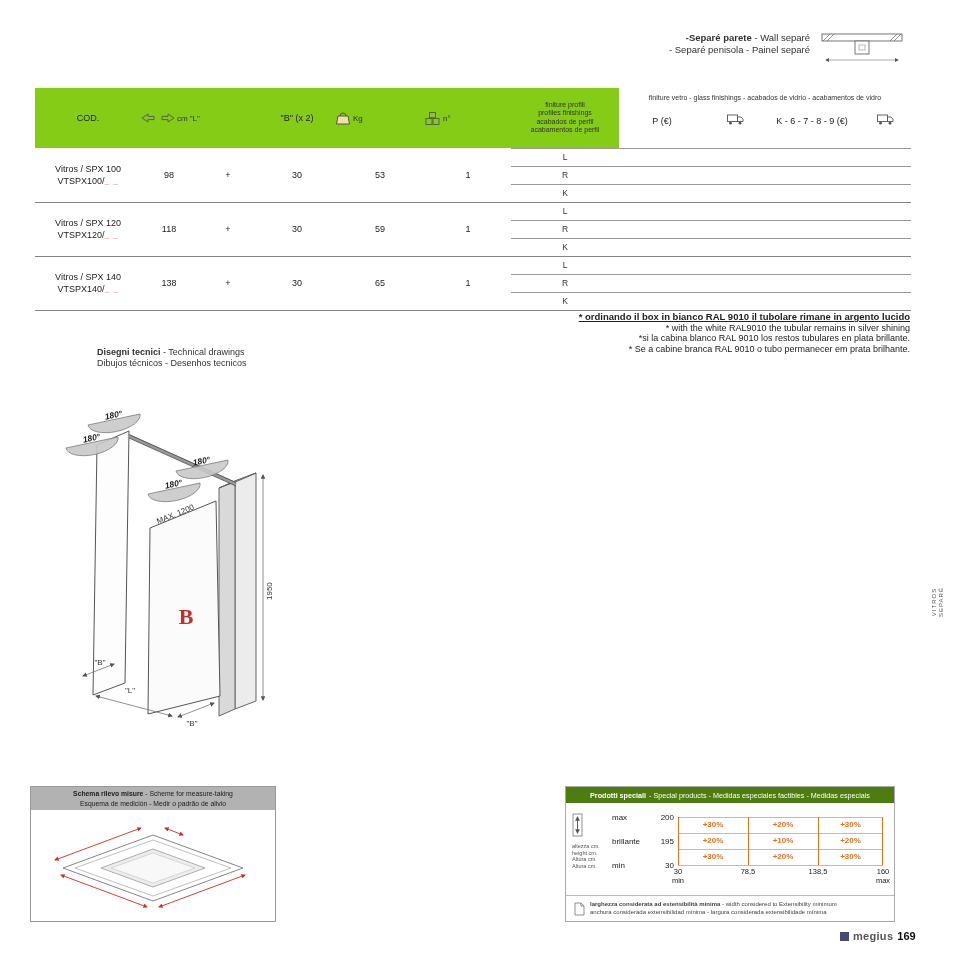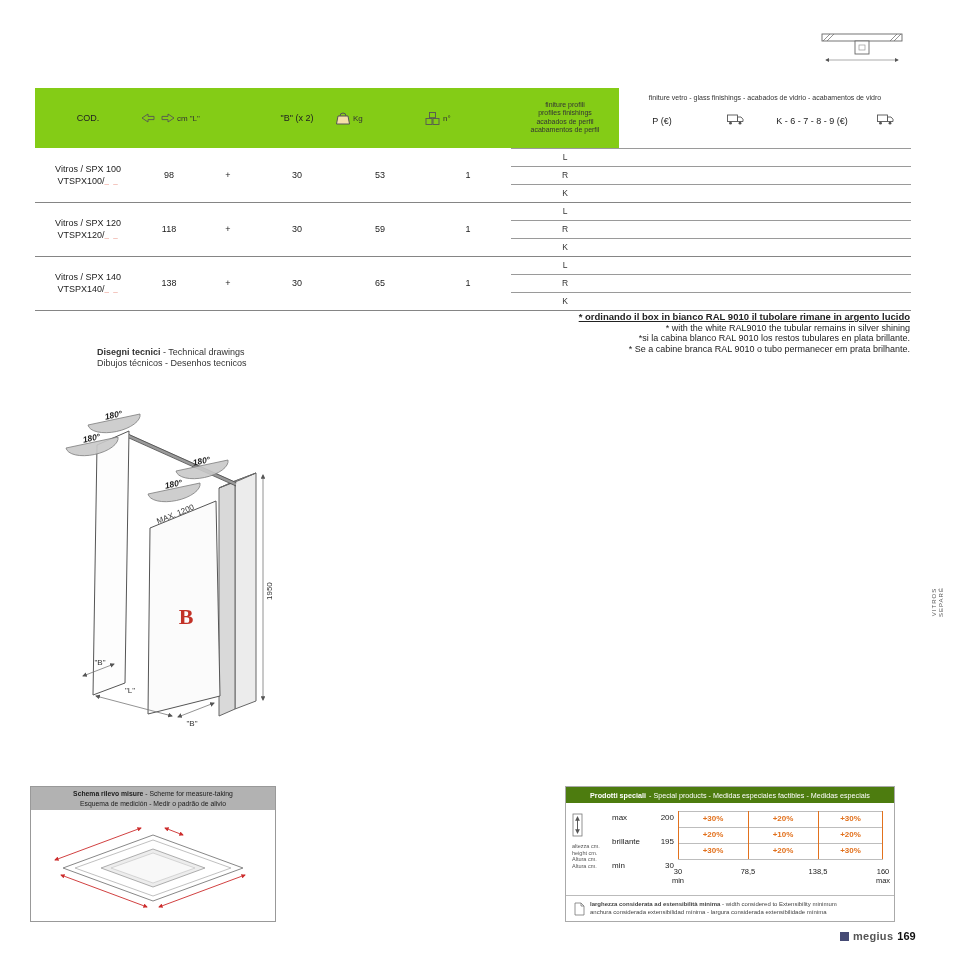--- a/index.html
+++ b/index.html
@@ -56,21 +56,21 @@
   
   .special { position:absolute; left:565px; top:786px; width:330px; height:136px;
              border:1px solid #aaa; background:#fff; }
   .sp-header { height:16px; background:#4d7c0f; color:#fff; display:flex; align-items:center;
                justify-content:center; font-size:7.2px; white-space:nowrap; }
   .sp-header .b { margin-right:3px; }
   .sp-side { position:absolute; left:6px; top:26px; width:40px; }
   .sp-side-text { font-size:5.5px; color:#555; line-height:6.5px; margin-top:2px; }
   .sp-rowlab { position:absolute; left:46px; width:62px; height:10px; display:flex;
                justify-content:space-between; align-items:center; font-size:8px; color:#222; }
-  .sp-grid { position:absolute; left:112px; top:24px; width:238px; height:48px;padding-left:19px; }
+  .sp-grid { position:absolute; left:112px; top:30px; width:238px; height:48px;padding-left:19px; }
   .sp-hline { position:absolute; left:0; width:205px; border-top:1px solid #bdbdbd; }
   .sp-vline { position:absolute; top:0; height:48px; border-left:1px solid #e2711d; }
   .sp-cell { position:absolute; height:16px; line-height:16px; text-align:center;
              color:#e2711d; font-size:8px; font-weight:bold; }
   .sp-axis-lab { position:absolute; transform:translateX(-50%); font-size:7.5px; color:#222;
                  text-align:center; line-height:8.5px; }
   .sp-foot { position:absolute; left:0; right:0; bottom:0; height:26px; border-top:1px solid #bbb;
              display:flex; align-items:center; gap:5px; padding:0 8px; background:#fff; }
   .sp-foot-text { font-size:6px; color:#444; line-height:7.5px; }
 
@@ -92,20 +92,24 @@
       <path d="M0,0 L10,5 L0,10 z" fill="#555"></path>
     </marker>
     <marker id="arrR" viewBox="0 0 10 10" refX="8" refY="5" markerWidth="5" markerHeight="5" orient="auto-start-reverse">
       <path d="M0,0 L10,5 L0,10 z" fill="#cc2b2b"></path>
     </marker>
   </defs>
 </svg>
 
 <div class="page">
 
+  <div class="doc-header">
+    <div><span class="b">-Separé parete</span><span> - Wall separé</span></div>
+    <div>- Separé penisola - Painel separé</div>
+  </div>
 
   <svg class="mini-icon" width="88" height="46" viewBox="0 0 88 46">
     <rect x="4" y="14" width="80" height="7" fill="#fff" stroke="#666" stroke-width="0.9"></rect>
     <g stroke="#666" stroke-width="0.7">
       <line x1="5" y1="21" x2="12" y2="14"></line>
         <line x1="9" y1="21" x2="16" y2="14"></line>
       <line x1="72" y1="21" x2="79" y2="14"></line>
         <line x1="76" y1="21" x2="83" y2="14"></line>
     </g>
     <rect x="37" y="21" width="14" height="13" fill="#fff" stroke="#666" stroke-width="0.9"></rect>

